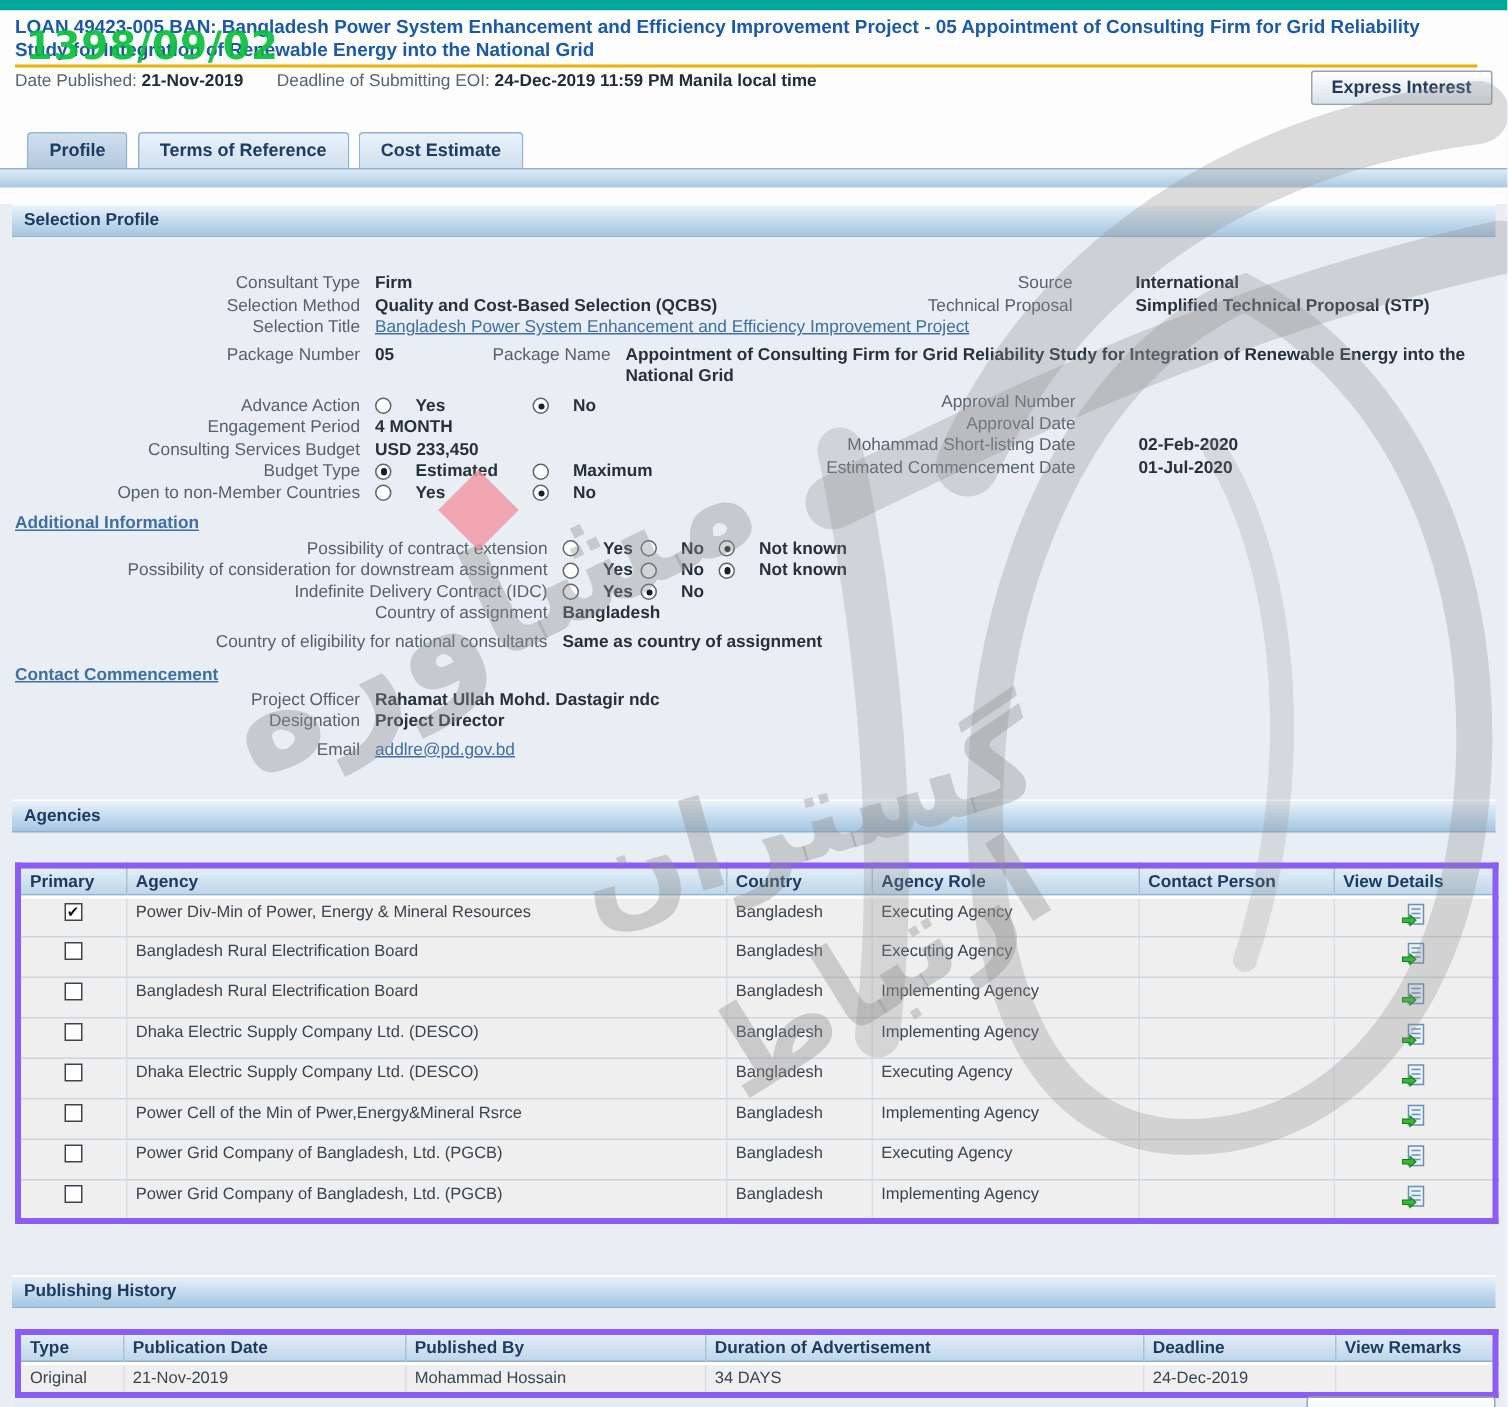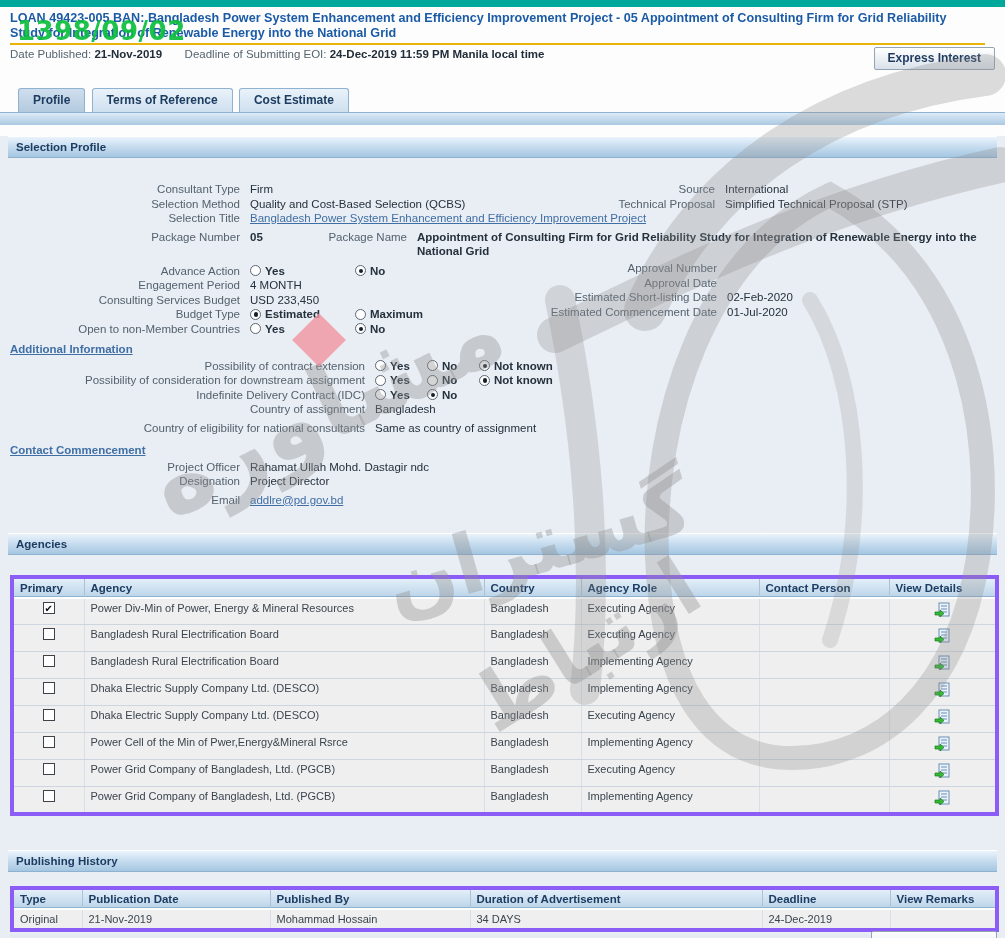--- a/index.html
+++ b/index.html
@@ -31,38 +31,38 @@
   .content { background:#e9edf4; padding-bottom:10px; }
 
   .secbar { height:22px; margin:11px 8px 0 8px; padding:4px 0 0 8px; font-weight:bold; color:#1c3c61;
     font-size:11.5px; background:linear-gradient(#eaf3fb,#c9def0 45%,#a5c6e1);
     border-top:1px solid #fff; border-bottom:1px solid #8fb2d0; }
 
   
   .fields { position:relative; padding:24px 10px 0 10px; }
   .frow { display:flex; align-items:flex-start; line-height:14px; margin-bottom:0.5px; }
   .flabel { width:230px; text-align:right; color:#54626e; flex:none; }
-  .fvalue { margin-left:10px; font-weight:normal; color:#25313c; }
+  .fvalue { margin-left:10px; font-weight:bold; color:#25313c; }
   .link { color:#3f6fa5; text-decoration:underline; cursor:pointer; }
   .fvalue.link { font-weight:normal; }
   .rgroup { display:flex; margin-left:10px; }
   .ritem { display:flex; align-items:center; }
   .ritem.w { width:105px; }
   .ritem.s { width:52px; }
   .radio { width:11px; height:11px; border:1px solid #5c6670; border-radius:50%; background:#fff;
     display:inline-block; position:relative; flex:none; cursor:pointer; }
   .radio.on::after { content:""; position:absolute; left:2.5px; top:2.5px; width:4.5px; height:4.5px;
     border-radius:50%; background:#16202b; }
-  .rlabel { font-weight:bold; color:#25313c; margin-left:4px; margin-right:6px; }
+  .rlabel { font-weight:bold; color:#25313c; margin-left:16px; margin-right:6px; }
 
   .rcol1 { position:absolute; left:565px; top:24px; }
   .rcol1 .flabel { width:150px; }
   .rcol2 { position:absolute; left:537px; top:103px; }
   .rcol2 .flabel { width:180px; }
-  .rcol1 .frow, .rcol2 .frow { margin-bottom:0.5px; }
+  .rcol1 .frow, .rcol2 .frow { margin-bottom:0.5px;gap:32px; }
 
   .ai-label { width:355px; }
   .seclink { margin:7px 0 4px 0; font-weight:bold; }
   .gap4 { height:4px; }
 
   .pkgnum { width:45px; margin-left:10px; font-weight:bold; color:#25313c; }
   .pkglabel { width:112px; text-align:right; color:#54626e; flex:none; }
   .pkgname { margin-left:10px; font-weight:bold; color:#25313c; width:560px; line-height:14px; }
 
   
@@ -198,21 +198,21 @@
     <div class="rcol2">
       <div class="frow">
         <div class="flabel">Approval Number</div>
         <div class="fvalue"></div>
       </div>
       <div class="frow">
         <div class="flabel">Approval Date</div>
         <div class="fvalue"></div>
       </div>
       <div class="frow">
-        <div class="flabel">Estimated Short-listing Date</div>
+        <div class="flabel">Mohammad Short-listing Date</div>
         <div class="fvalue">02-Feb-2020</div>
       </div>
       <div class="frow">
         <div class="flabel">Estimated Commencement Date</div>
         <div class="fvalue">01-Jul-2020</div>
       </div>
     </div>
 
     <div class="seclink"><span class="link">Additional Information</span></div>
 

